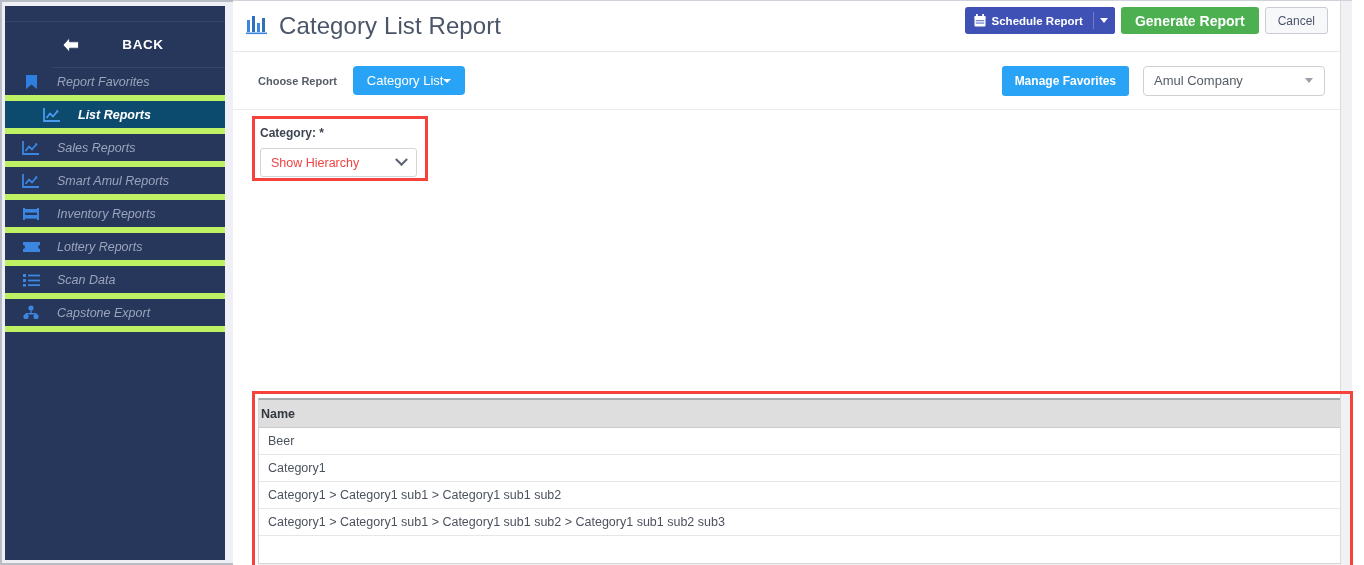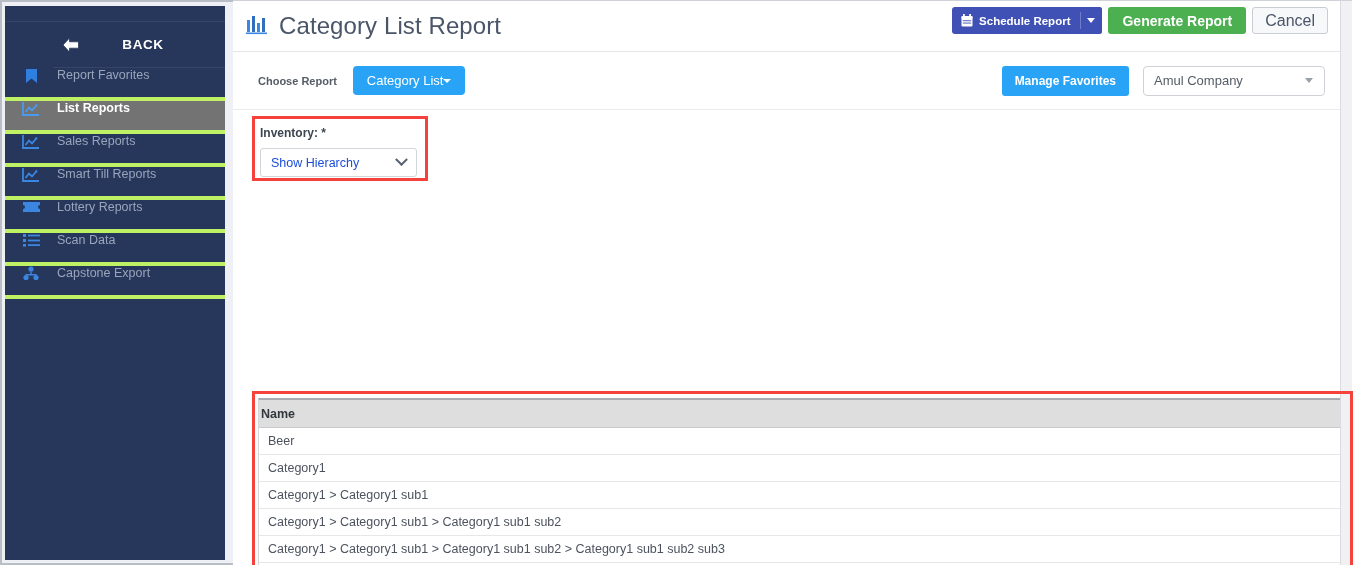--- a/index.html
+++ b/index.html
@@ -72,39 +72,41 @@
   }
   .sb-back .back-label {
     width: 100%;
     text-align: center;
     padding-left: 6px;
   }
 
   .sb-item {
     height: 33px;
     display: flex;
-    align-items: flex-start;
-    border-bottom: 4px solid #bef264;
+    align-items: center;
+    border-bottom: 6px solid #bef264;
     color: #9aa4bb;
     font-size: 12.5px;
     cursor: pointer;
     background: #27375c;
+    font-style: italic;
   }
   .sb-item .sb-icon {
     width: 52px;
     min-width: 52px;
     display: flex;
     align-items: center;
     justify-content: center;
   }
   .sb-item .sb-label { flex: 1; }
   .sb-item.active {
-    background: #737373;
+    background: #0c4a6e;
     color: #ffffff;
     font-weight: bold;
+    padding-left: 21px;
   }
 
   
   #main {
     position: absolute;
     left: 233px; top: 0;
     width: 1119px;
     height: 565px;
     background: #ffffff;
     border-top: 1px solid #cfd2d8;
@@ -190,21 +192,21 @@
   .btn-print .split-caret { background: #2196f3; }
   .btn-generate {
     background: #4caf50;
     padding: 0 14px;
   }
   .btn-cancel {
     background: #f7f8fa;
     border: 1px solid #c9ccd2;
     color: #4a5568;
     font-weight: normal;
-    font-size: 16px;
+    font-size: 12px;
     padding: 0 12px;
     border-radius: 3px;
     display: flex; align-items: center;
     cursor: pointer;
     font-family: "Liberation Sans", sans-serif;
   }
 
   
   .choose-row {
     position: relative;
@@ -313,21 +315,21 @@
   .hierarchy-select {
     width: 157px;
     height: 29px;
     border: 1px solid #d2d5da;
     border-radius: 3px;
     background: #fff;
     display: flex;
     align-items: center;
     padding: 0 10px;
     font-size: 12.5px;
-    color: #1d4ed8;
+    color: #ef4444;
     position: relative;
     cursor: pointer;
   }
   .chev {
     position: absolute;
     right: 10px;
     width: 9px; height: 9px;
     border-right: 2px solid #5a6373;
     border-bottom: 2px solid #5a6373;
     transform: rotate(45deg) translate(-2px,-2px);
@@ -426,23 +428,34 @@
       </div>
 
       <div class="sb-item">
         <span class="sb-icon">
           <svg width="18" height="16" viewBox="0 0 18 16">
             <path d="M1 1 V14 H17" stroke="#3a86e0" stroke-width="1.8" fill="none"></path>
             <path d="M3.5 11 L7 6.5 L10 9.5 L15 3.5" stroke="#3a86e0" stroke-width="1.8" fill="none"></path>
             <path d="M15 3.5 L12.6 3.8 L15.2 6 Z" fill="#3a86e0"></path>
           </svg>
         </span>
-        <span class="sb-label">Smart Till Reports</span>
-      </div>
-
+        <span class="sb-label">Smart Amul Reports</span>
+      </div>
+
+      <div class="sb-item">
+        <span class="sb-icon">
+          <svg width="18" height="16" viewBox="0 0 18 16">
+            <rect x="1" y="2" width="2" height="12" fill="#3a86e0"></rect>
+            <rect x="15" y="2" width="2" height="12" fill="#3a86e0"></rect>
+            <rect x="3" y="3" width="12" height="3.6" fill="#3a86e0"></rect>
+            <rect x="3" y="9" width="12" height="3.6" fill="#3a86e0"></rect>
+          </svg>
+        </span>
+        <span class="sb-label">Inventory Reports</span>
+      </div>
 
       <div class="sb-item">
         <span class="sb-icon">
           <svg width="19" height="13" viewBox="0 0 19 13">
             <path d="M1 2 H18 V5 A2 2 0 0 0 18 9 V12 H1 V9 A2 2 0 0 0 1 5 Z" fill="#3a86e0"></path>
           </svg>
         </span>
         <span class="sb-label">Lottery Reports</span>
       </div>
 
@@ -530,21 +543,21 @@
         <div class="company-select">
           <span>Amul Company</span>
           <span class="sel-caret"></span>
         </div>
       </div>
     </div>
 
     <div class="hierarchy-zone">
       <div class="hl-box" id="hl-hierarchy"></div>
       <div class="hierarchy-inner">
-        <div class="hierarchy-label">Inventory: *</div>
+        <div class="hierarchy-label">Category: *</div>
         <div class="hierarchy-select">
           <span>Show Hierarchy</span>
           <span class="chev"></span>
         </div>
       </div>
     </div>
 
     <div class="table-zone">
       <div class="hl-box" id="hl-table"></div>
 
@@ -552,23 +565,20 @@
         <div class="th-row">
           <span>Name</span>
         </div>
         <div class="tr">
             <span>Beer</span>
           </div>
         <div class="tr">
             <span>Category1</span>
           </div>
         <div class="tr">
-            <span>Category1 &gt; Category1 sub1</span>
-          </div>
-        <div class="tr">
             <span>Category1 &gt; Category1 sub1 &gt; Category1 sub1 sub2</span>
           </div>
         <div class="tr">
             <span>Category1 &gt; Category1 sub1 &gt; Category1 sub1 sub2 &gt; Category1 sub1 sub2 sub3</span>
           </div>
         <div class="tr"></div>
 
       </div>
 
     </div>

